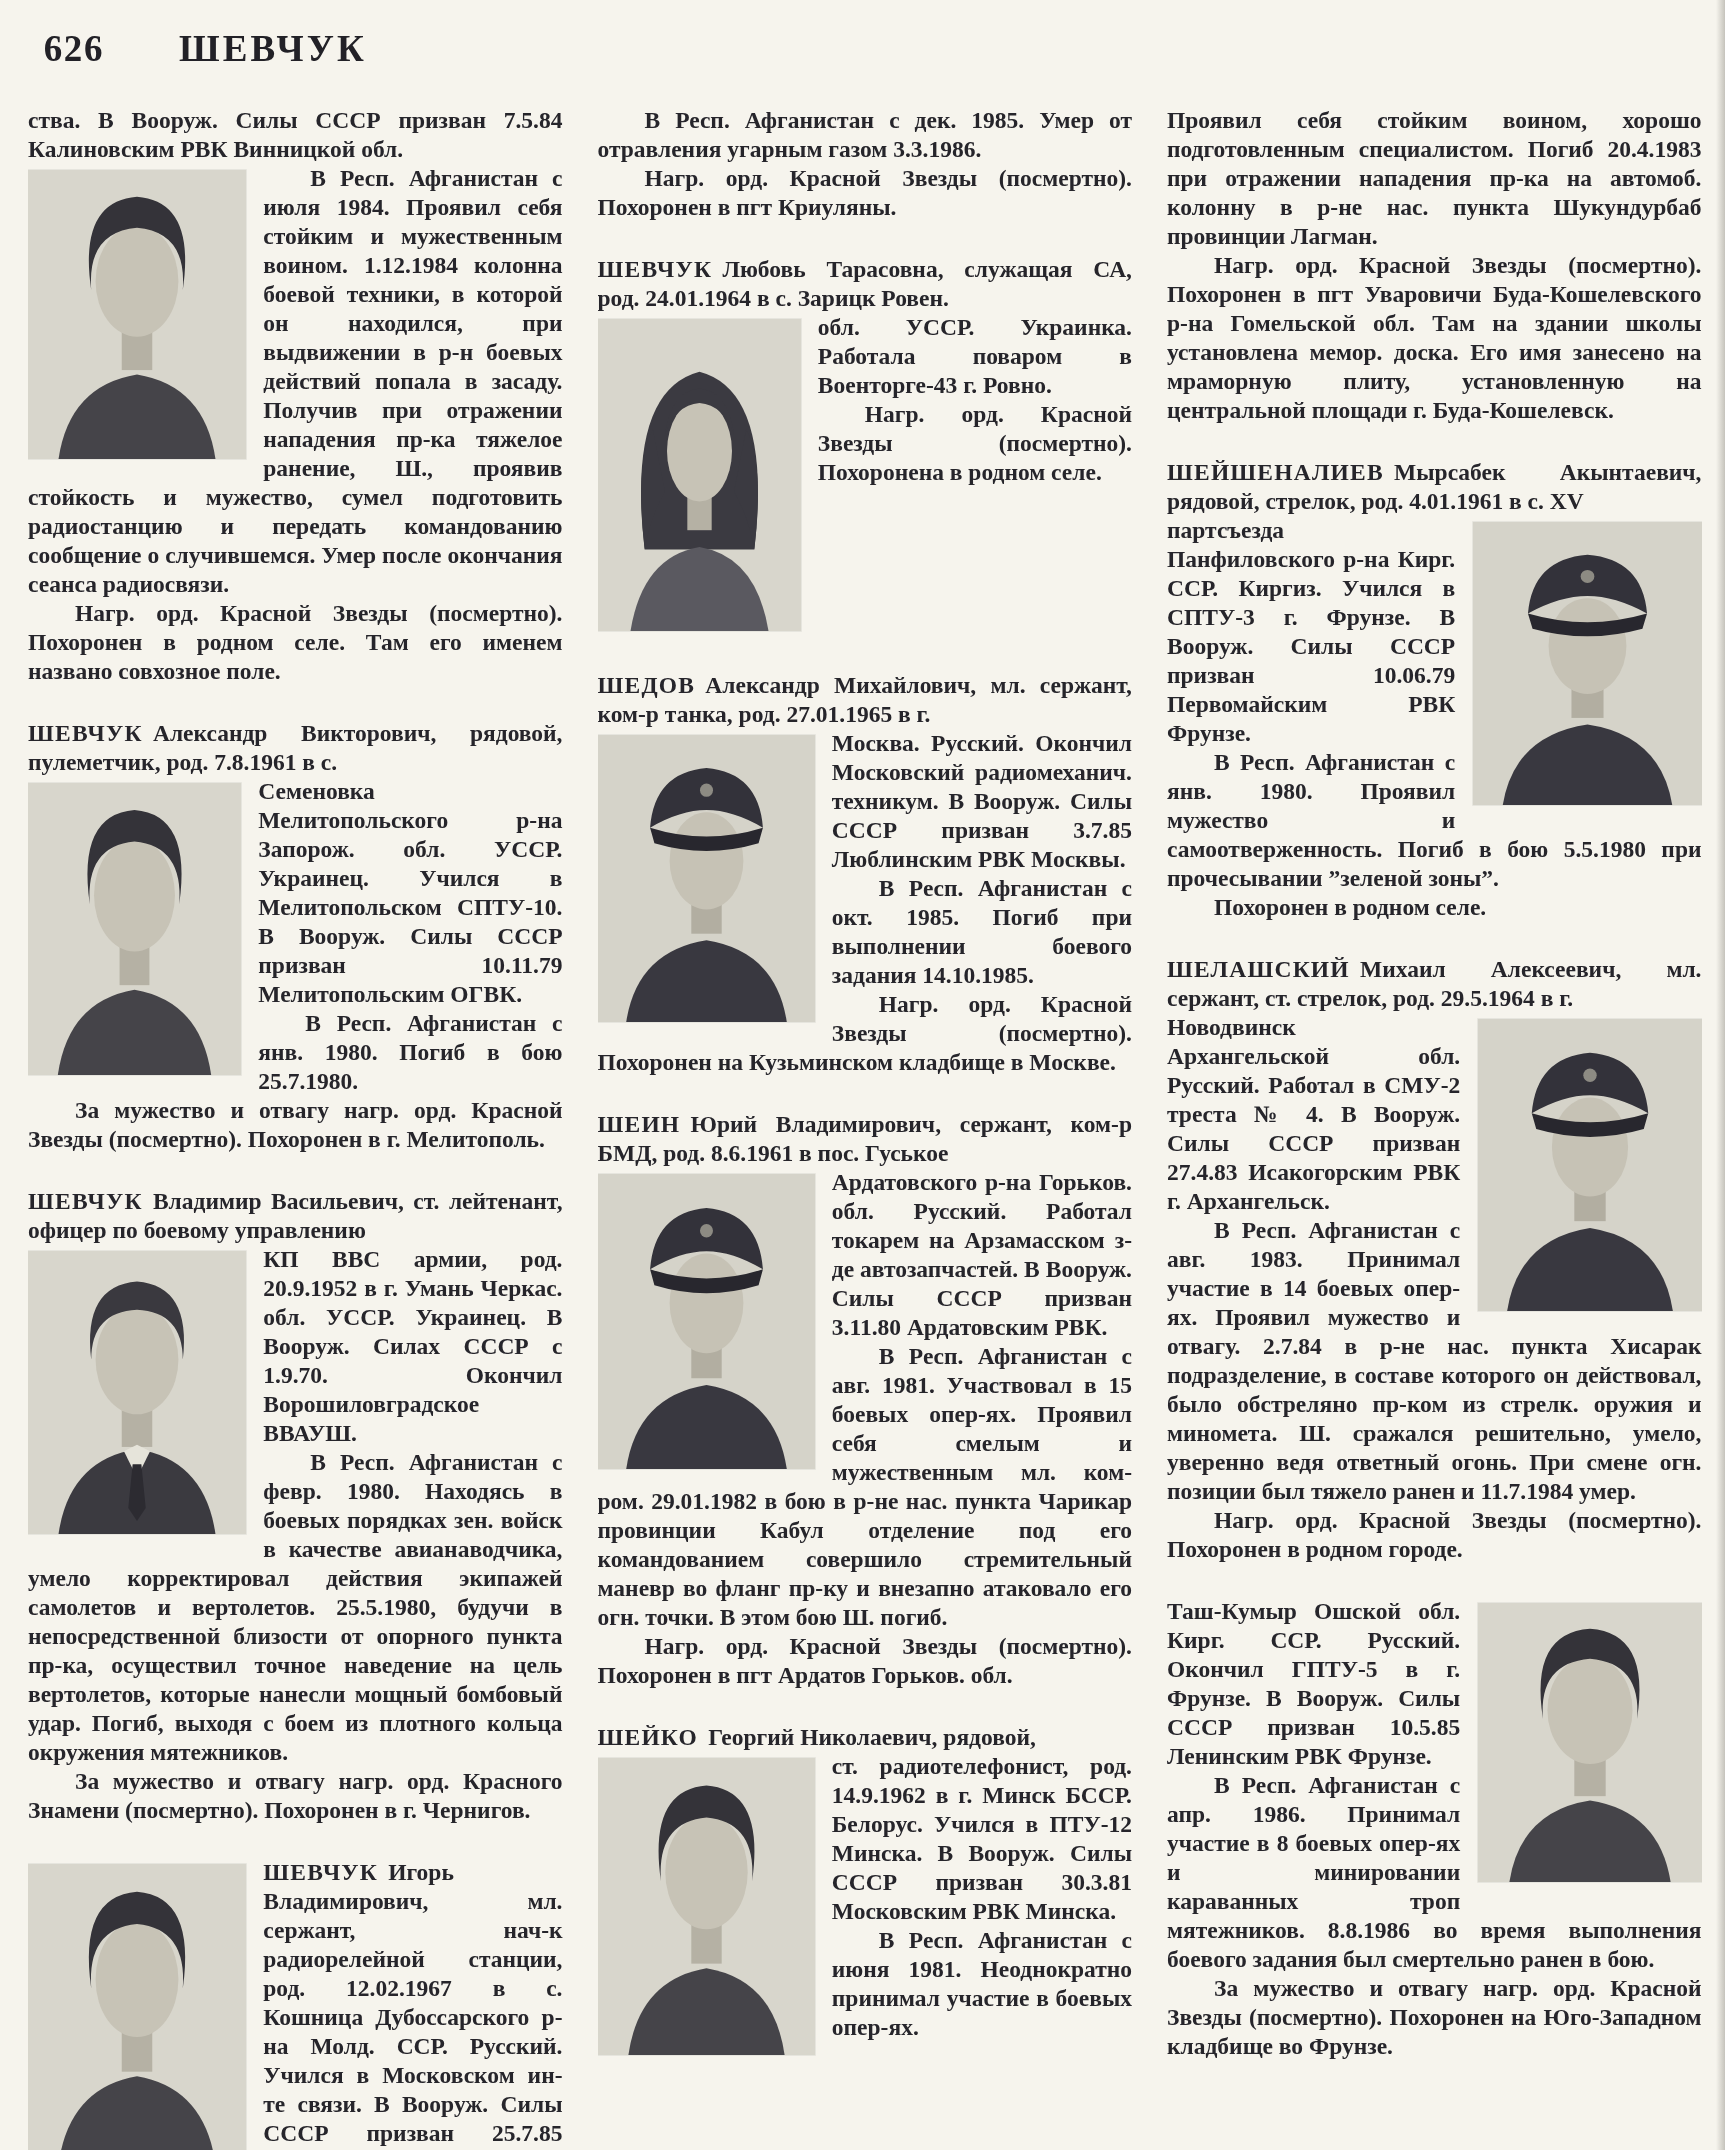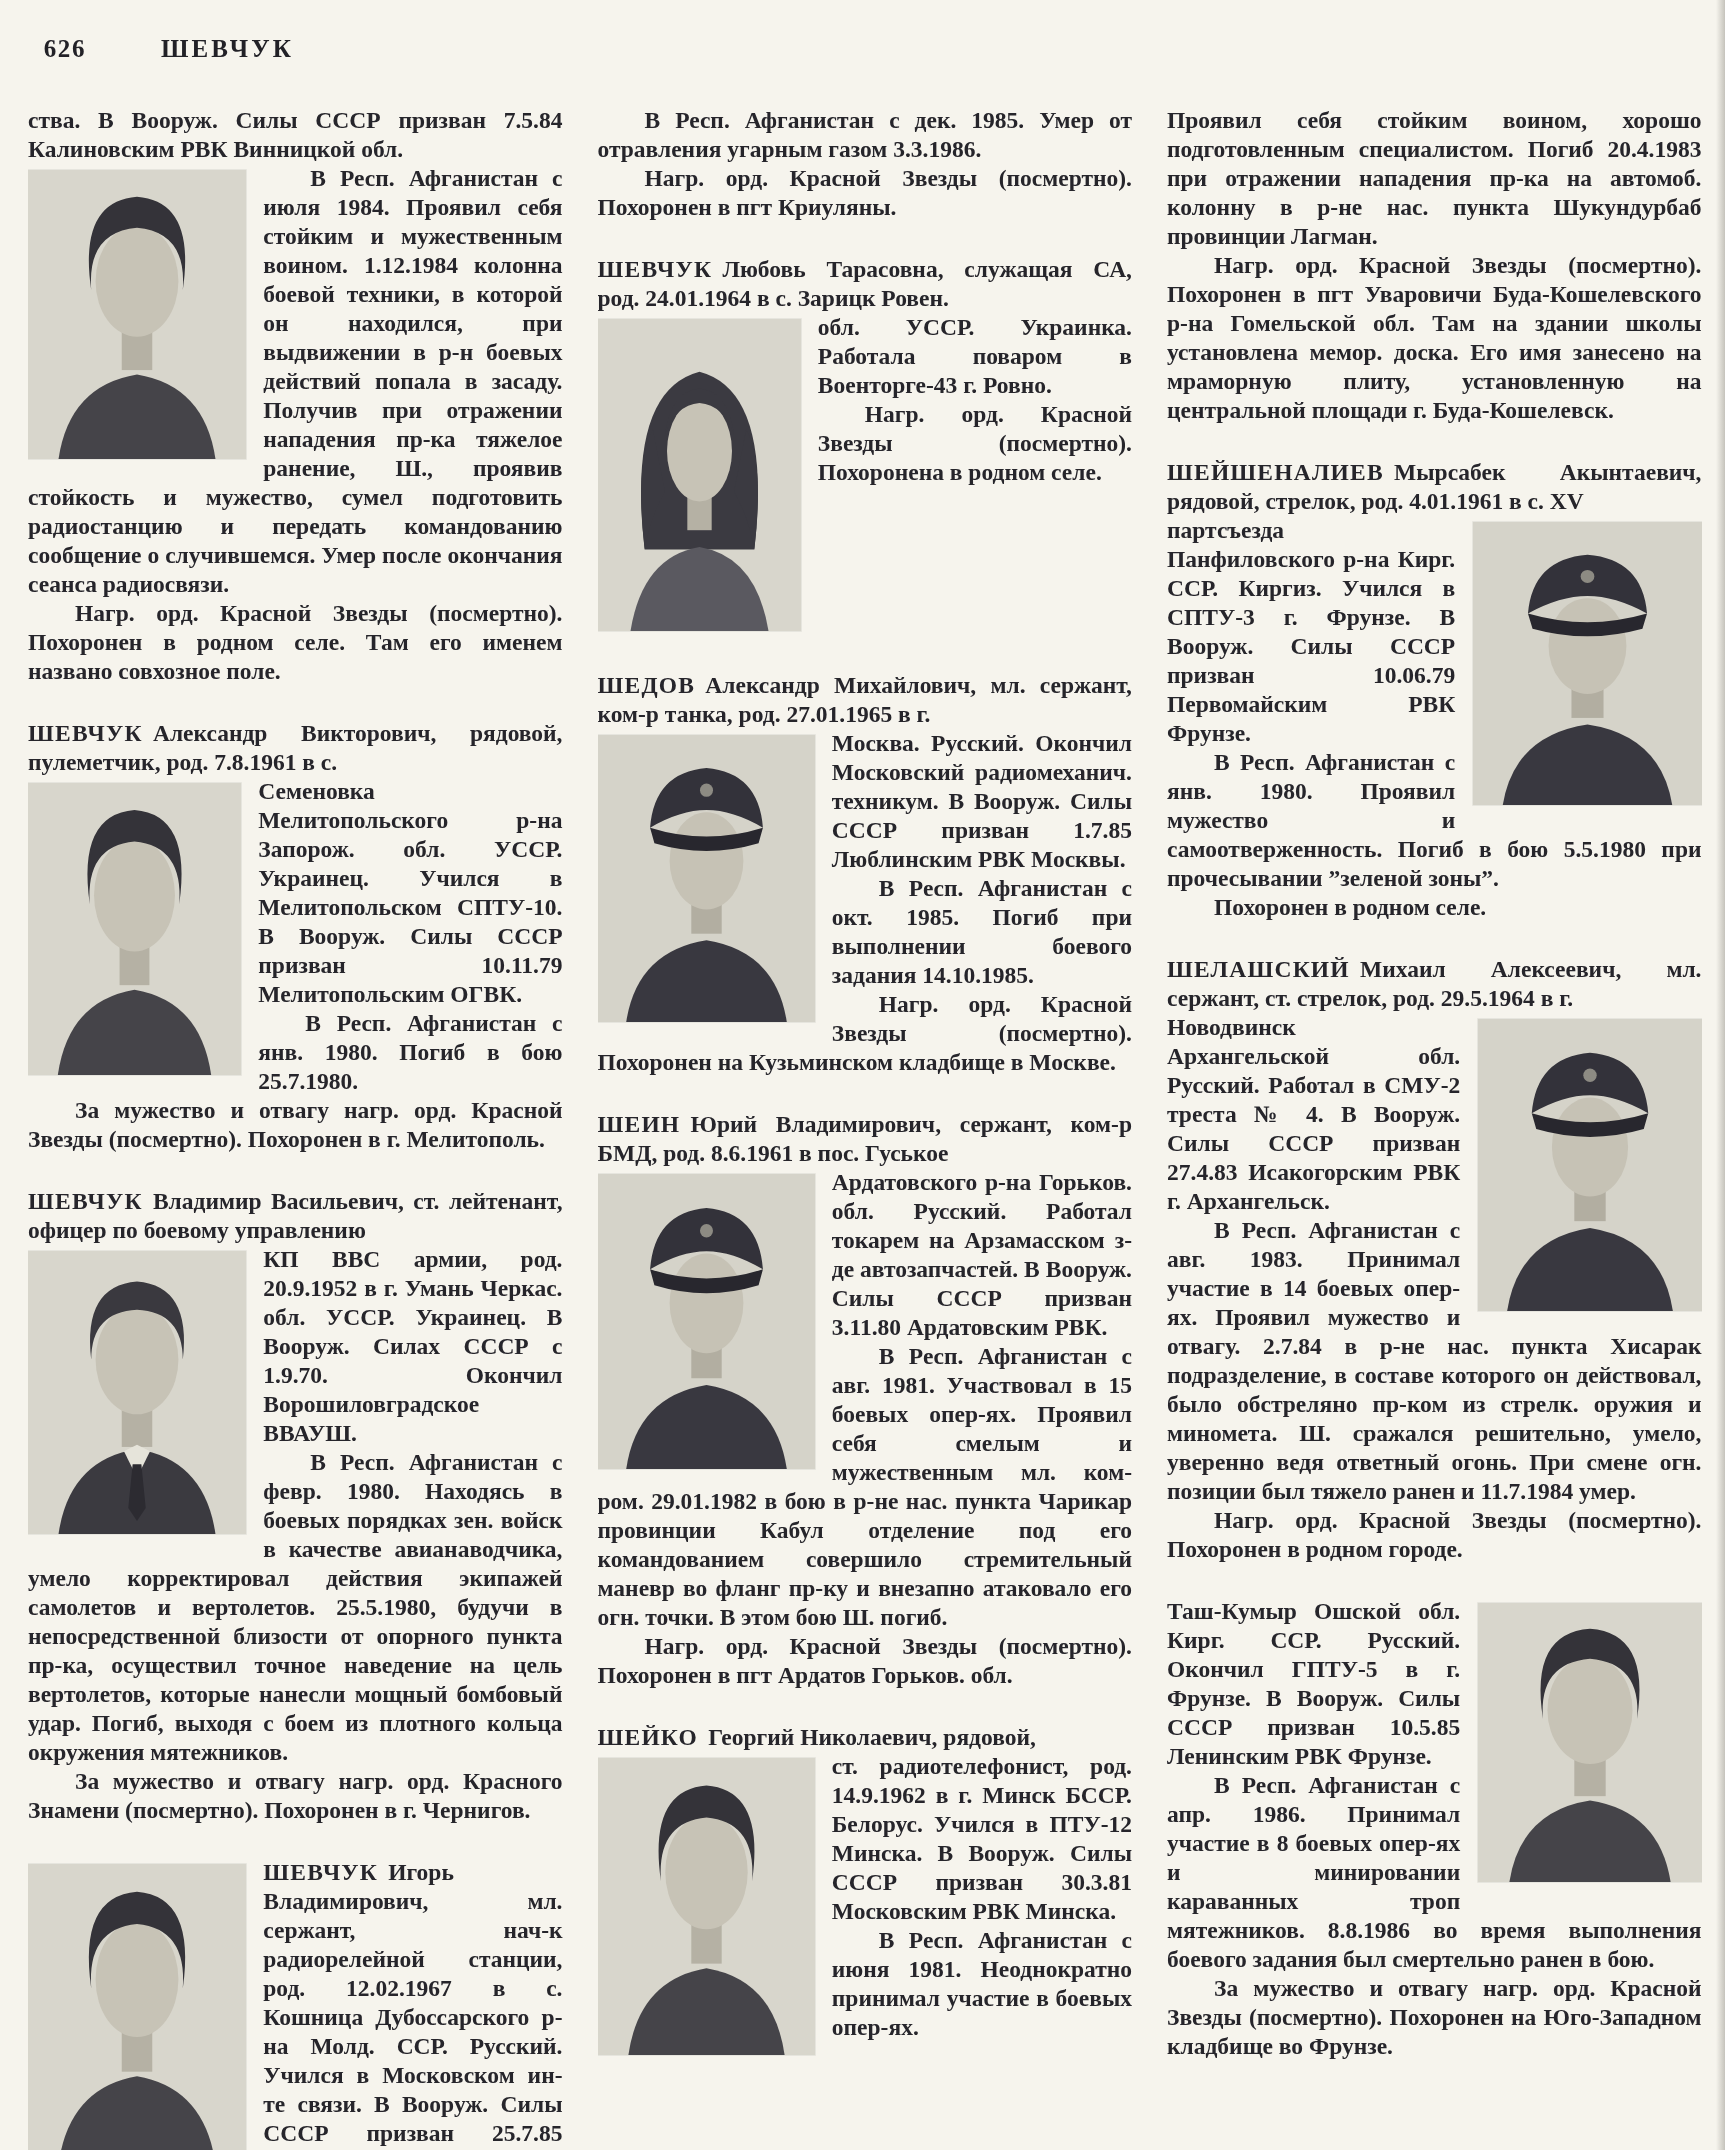--- a/index.html
+++ b/index.html
@@ -16,21 +16,21 @@
     overflow:hidden;
     padding:20.4px 23.5px 0 28px;
   }
   .gutter-shadow{
     position:absolute;top:0;right:0;width:9.4px;height:100%;
     background:linear-gradient(to left,rgba(70,68,60,.28),rgba(70,68,60,0));
     pointer-events:none;
   }
   header.runhead{
     margin:7.8px 0 36px 15.7px;
-    font-size:25px;line-height:42px;
+    font-size:37px;line-height:42px;
     letter-spacing:1.6px;color:#222127;
   }
   .runhead .title{margin-left:75px;letter-spacing:3.1px;}
   .cols{display:flex;gap:35px;}
   .col{flex:1 1 0;min-width:0;}
   .entry{overflow:hidden;}
   .entry + .entry{margin-top:33px;}
   p.p{margin:0;text-align:justify;}
   p.ind{text-indent:47px;}
   .surname{letter-spacing:1.2px;margin-right:10.2px;}
@@ -151,21 +151,21 @@
             <svg viewBox="0 0 100 130" preserveAspectRatio="none" xmlns="http://www.w3.org/2000/svg">
               <rect width="100" height="130" fill="#d5d3c9"></rect>
               <rect x="43" y="74" width="14" height="16" fill="#b2aea1"></rect>
               <path d="M13 130 Q18 98 50 93 Q82 98 87 130 Z" fill="#393840"></path>
               <ellipse cx="50" cy="57" rx="17" ry="22" fill="#c6c2b5"></ellipse>
               <path d="M24 42 Q26 17 50 15 Q74 17 76 42 Q62 34 50 34 Q38 34 24 42 Z" fill="#33323a"></path>
               <path d="M24 42 Q50 50 76 42 L74 49 Q50 56 26 49 Z" fill="#28272e"></path>
               <circle cx="50" cy="25" r="3" fill="#8d8b83"></circle>
             </svg>
           </div>
-        <p class="p">Москва. Русский. Окончил Московский радиомеханич. техникум. В Вооруж. Силы СССР призван 1.7.85 Люблинским РВК Москвы.</p>
+        <p class="p">Москва. Русский. Окончил Московский радиомеханич. техникум. В Вооруж. Силы СССР призван 3.7.85 Люблинским РВК Москвы.</p>
         <p class="p ind">В Респ. Афганистан с окт. 1985. Погиб при выполнении боевого задания 14.10.1985.</p>
         <p class="p ind">Нагр. орд. Красной Звезды (посмертно). Похоронен на Кузьминском кладбище в Москве.</p>
       </article>
 
       <article class="entry">
         <p class="p head"><span class="surname">ШЕИН</span><span>Юрий Владимирович, сержант, ком-р БМД, род. 8.6.1961 в пос. Гуськое</span></p>
         <div class="photo left" style="width:217px;height:295px">
             <svg viewBox="0 0 100 130" preserveAspectRatio="none" xmlns="http://www.w3.org/2000/svg">
               <rect width="100" height="130" fill="#d5d3c9"></rect>
               <rect x="43" y="74" width="14" height="16" fill="#b2aea1"></rect>

